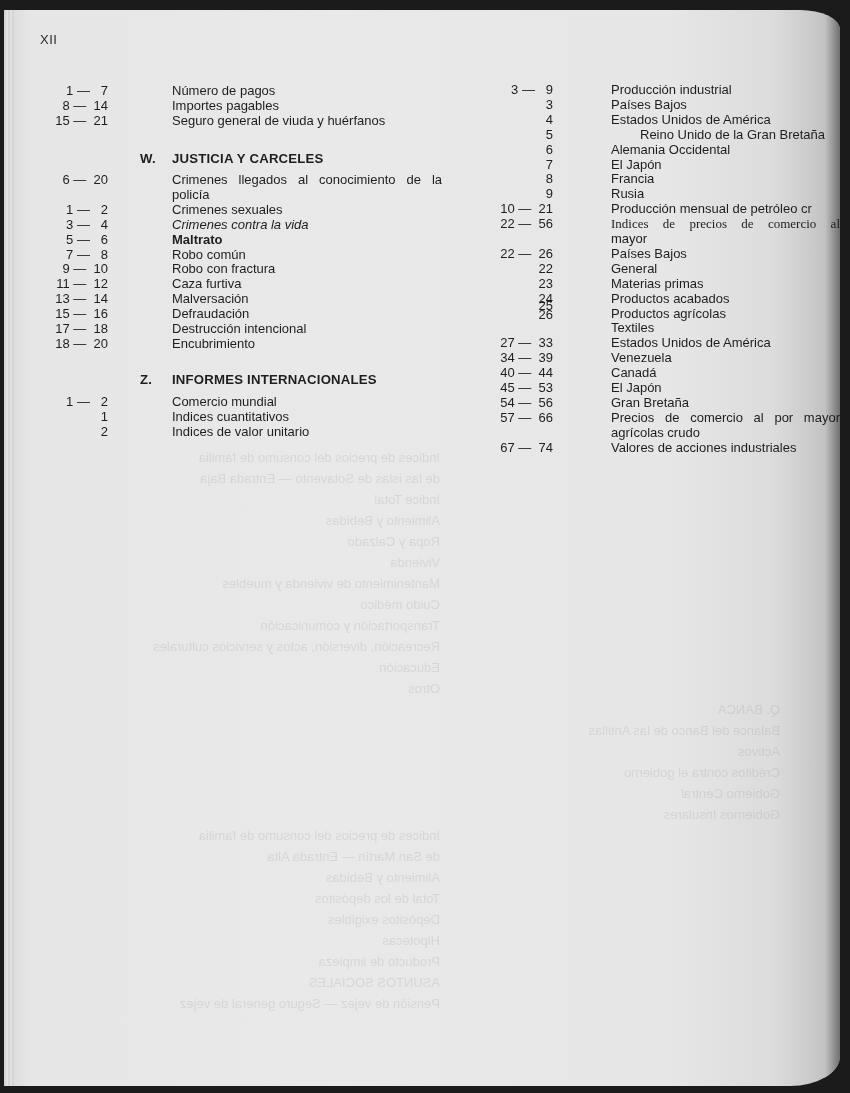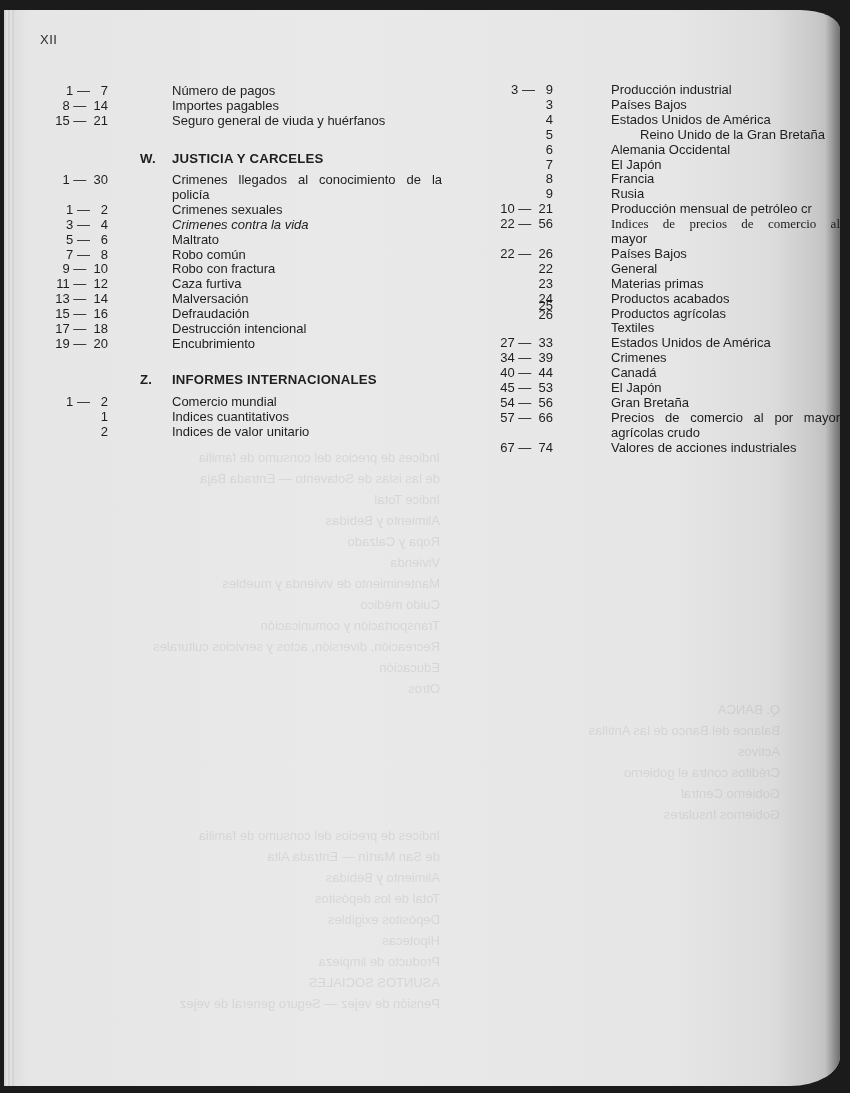--- a/index.html
+++ b/index.html
@@ -92,35 +92,35 @@
     <div>
       <span class="rng" style="left:40px; width:64px; top:104px;">15 —  21</span>
       <span class="desc" style="left:168px; top:104px;">Seguro general de viuda y huérfanos</span>
     </div>
 
     <div class="heading" style="left:136px; top:142px;">
       <span class="lt">W.</span><span>JUSTICIA Y CARCELES</span>
     </div>
     <div id="w-rows">
         <div>
-          <span class="rng" style="left: 40px; width: 64px; top: 163px;">1 —  30</span>
+          <span class="rng" style="left: 40px; width: 64px; top: 163px;">6 —  20</span>
           <span class="desc" style="left: 168px; top: 163px; width: 270px; text-align: justify; text-align-last: justify; white-space: nowrap;">Crimenes llegados al conocimiento de la</span>
           <span class="desc" style="left: 168px; top: 177.9px;">policía</span>
         </div>
         <div>
           <span class="rng" style="left: 40px; width: 64px; top: 192.8px;">1 —   2</span>
           <span class="desc" style="left: 168px; top: 192.8px; width: 270px; text-align: right; text-align-last: left; white-space: nowrap;">Crimenes sexuales</span>
         </div>
         <div>
           <span class="rng" style="left: 40px; width: 64px; top: 207.7px;">3 —   4</span>
           <span class="desc" style="left: 168px; top: 207.7px; width: 270px; text-align: left; text-align-last: left; white-space: nowrap; font-style: italic;">Crimenes contra la vida</span>
         </div>
         <div>
           <span class="rng" style="left: 40px; width: 64px; top: 222.6px;">5 —   6</span>
-          <span class="desc" style="left: 168px; top: 222.6px; width: 270px; text-align: left; text-align-last: left; white-space: nowrap;">Maltrato</span>
+          <span class="desc" style="left: 168px; top: 222.6px; width: 270px; text-align: left; text-align-last: left; white-space: nowrap; font-weight: bold;">Maltrato</span>
         </div>
         <div>
           <span class="rng" style="left: 40px; width: 64px; top: 237.5px;">7 —   8</span>
           <span class="desc" style="left: 168px; top: 237.5px; width: 270px; text-align: left; text-align-last: left; white-space: nowrap;">Robo común</span>
         </div>
         <div>
           <span class="rng" style="left: 40px; width: 64px; top: 252.4px;">9 —  10</span>
           <span class="desc" style="left: 168px; top: 252.4px; width: 270px; text-align: left; text-align-last: left; white-space: nowrap;">Robo con fractura</span>
         </div>
         <div>
@@ -133,21 +133,21 @@
         </div>
         <div>
           <span class="rng" style="left: 40px; width: 64px; top: 297.1px;">15 —  16</span>
           <span class="desc" style="left: 168px; top: 297.1px; width: 270px; text-align: left; text-align-last: left; white-space: nowrap;">Defraudación</span>
         </div>
         <div>
           <span class="rng" style="left: 40px; width: 64px; top: 312px;">17 —  18</span>
           <span class="desc" style="left: 168px; top: 312px; width: 270px; text-align: left; text-align-last: left; white-space: nowrap;">Destrucción intencional</span>
         </div>
         <div>
-          <span class="rng" style="left: 40px; width: 64px; top: 326.9px;">19 —  20</span>
+          <span class="rng" style="left: 40px; width: 64px; top: 326.9px;">18 —  20</span>
           <span class="desc" style="left: 168px; top: 326.9px; width: 270px; text-align: left; text-align-last: left; white-space: nowrap;">Encubrimiento</span>
         </div>
       </div>
 
     <div class="heading" style="left:136px; top:363px;">
       <span class="lt">Z.</span><span>INFORMES INTERNACIONALES</span>
     </div>
     <div id="z-rows">
         <div>
           <span class="rng" style="left: 40px; width: 64px; top: 385px;">1 —   2</span>
@@ -229,21 +229,21 @@
       <div>
         <span class="rng" style="left: 484px; width: 65px; top: 298px;">26</span>
         <span class="desc" style="left: 607px; top: 311.4px; width: 229px; text-align: left; text-align-last: left; white-space: nowrap;">Textiles</span>
       </div>
       <div>
         <span class="rng" style="left: 484px; width: 65px; top: 326.3px;">27 —  33</span>
         <span class="desc" style="left: 607px; top: 326.3px; width: 229px; text-align: left; text-align-last: left; white-space: nowrap;">Estados Unidos de América</span>
       </div>
       <div>
         <span class="rng" style="left: 484px; width: 65px; top: 341.2px;">34 —  39</span>
-        <span class="desc" style="left: 607px; top: 341.2px; width: 229px; text-align: left; text-align-last: left; white-space: nowrap;">Crimenes</span>
+        <span class="desc" style="left: 607px; top: 341.2px; width: 229px; text-align: left; text-align-last: left; white-space: nowrap;">Venezuela</span>
       </div>
       <div>
         <span class="rng" style="left: 484px; width: 65px; top: 356.1px;">40 —  44</span>
         <span class="desc" style="left: 607px; top: 356.1px; width: 229px; text-align: left; text-align-last: left; white-space: nowrap;">Canadá</span>
       </div>
       <div>
         <span class="rng" style="left: 484px; width: 65px; top: 371px;">45 —  53</span>
         <span class="desc" style="left: 607px; top: 371px; width: 229px; text-align: left; text-align-last: left; white-space: nowrap;">El Japón</span>
       </div>
       <div>

